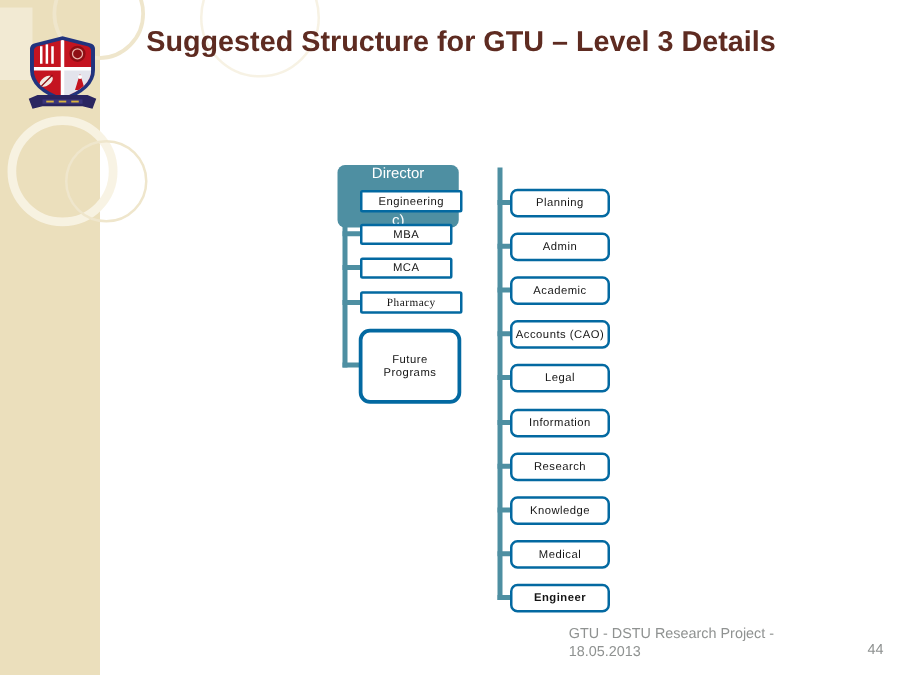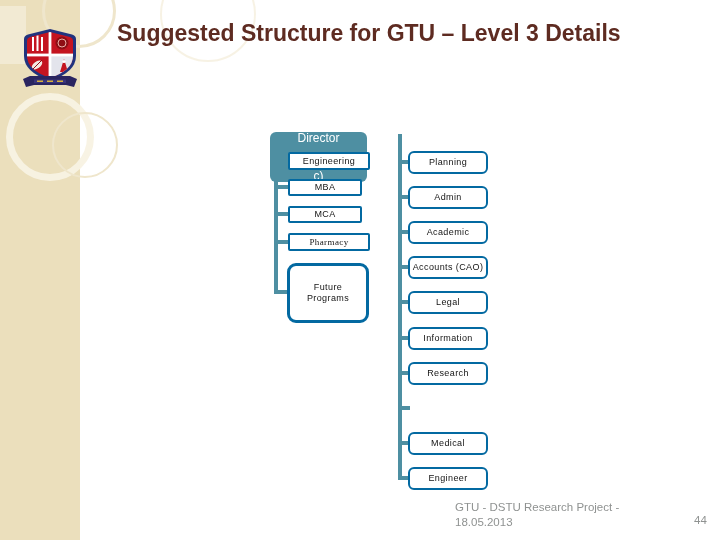--- a/index.html
+++ b/index.html
@@ -133,22 +133,23 @@
   <div class="box-white" style="left:287px;top:263px;width:82px;height:60px;border-radius:9px;border-width:3px;">Future
 Programs</div>
 
   <div class="box-white rounded" style="left:408px;top:151px;width:80px;height:23px;">Planning</div>
   <div class="box-white rounded" style="left:408px;top:186px;width:80px;height:23px;">Admin</div>
   <div class="box-white rounded" style="left:408px;top:221px;width:80px;height:23px;">Academic</div>
   <div class="box-white rounded" style="left:408px;top:256px;width:80px;height:23px;">Accounts (CAO)</div>
   <div class="box-white rounded" style="left:408px;top:291px;width:80px;height:23px;">Legal</div>
   <div class="box-white rounded" style="left:408px;top:327px;width:80px;height:23px;">Information</div>
   <div class="box-white rounded" style="left:408px;top:362px;width:80px;height:23px;">Research</div>
+  <div class="box-white rounded" style="left:408px;top:397px;width:80px;height:23px;">Knowledge</div>
   <div class="box-white rounded" style="left:408px;top:432px;width:80px;height:23px;">Medical</div>
-  <div class="box-white rounded" style="left:408px;top:467px;width:80px;height:23px;">Engineer</div>
+  <div class="box-white rounded" style="left:408px;top:467px;width:80px;height:23px;font-weight:bold;">Engineer</div>
 
   <div class="footer-text">
     <div>GTU - DSTU Research Project -</div>
     <div>18.05.2013</div>
   </div>
   <div class="page-number">44</div>
 
 </div>
 
 </body></html>

